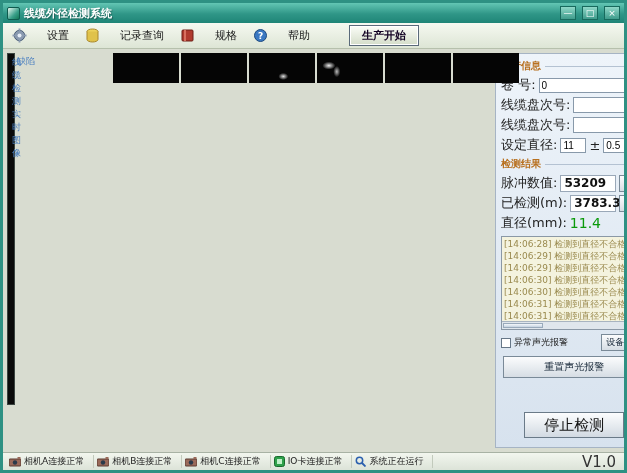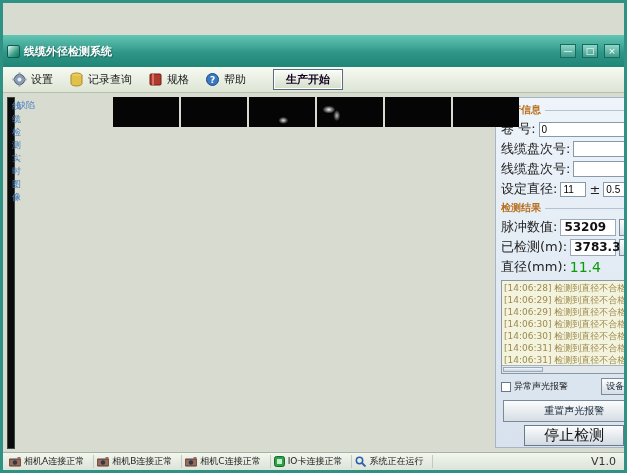--- a/index.html
+++ b/index.html
@@ -1,33 +1,33 @@
 <!DOCTYPE html>
 <html><head>
 <meta charset="utf-8">
 <style>
   * { box-sizing: border-box; margin: 0; padding: 0; }
   body { margin:0; font-family:"DejaVu Sans","Liberation Sans",sans-serif; background:#9aa; }
   .window { width:627px; height:473px; border:3px solid #2e9183; background:#d8dcd0;
             display:flex; flex-direction:column; position:relative; overflow:hidden; }
 
   
-  .titlebar { height:32px; background:linear-gradient(180deg,#63c6b4 0%,#2f9687 55%,#1f8577 100%);
-              display:flex; align-items:center; padding:0 4px; gap:4px; flex:0 0 auto;margin-top:32px; }
+  .titlebar { height:20px; background:linear-gradient(180deg,#63c6b4 0%,#2f9687 55%,#1f8577 100%);
+              display:flex; align-items:center; padding:0 4px; gap:4px; flex:0 0 auto; }
   .title-icon { width:13px; height:13px; background:linear-gradient(135deg,#e8f8f0,#3aa08a 60%,#175);
                 border:1px solid #0e5a4e; border-radius:2px; }
   .title-text { color:#fff; font-size:11px; font-weight:bold; flex:1; text-shadow:1px 1px 1px rgba(0,0,0,.35); }
   .win-btn { width:16px; height:14px; margin-left:2px; background:linear-gradient(#8fd8c8,#3f9c8c);
              border:1px solid #176a5d; color:#fff; font-size:9px; line-height:12px; text-align:center; cursor:default; }
 
   
   .toolbar { height:26px; background:linear-gradient(#f6f9f1,#dde5d5); border-bottom:1px solid #b6c0ac;
              display:flex; align-items:center; padding:0 6px; gap:10px; flex:0 0 auto; }
-  .tb-btn { display:flex; align-items:center; gap:4px; font-size:11px; color:#1a1a1a; padding:2px 3px; cursor:default; }
-  .start-btn { margin-left:14px; border:1px solid #5a6a7a; background:linear-gradient(#fbfdf8,#d4ddc9);
+  .tb-btn { display:flex; align-items:center; gap:20px; font-size:11px; color:#1a1a1a; padding:2px 3px; cursor:default; }
+  .start-btn { margin-left:26px; border:1px solid #5a6a7a; background:linear-gradient(#fbfdf8,#d4ddc9);
                box-shadow:inset 0 0 0 1px #fff; padding:2px 12px; font-size:11px; font-weight:bold; color:#102; cursor:default; }
 
   
   .content { flex:1; display:flex; padding:4px; gap:4px; min-height:0; }
   .left { width:484px; display:flex; flex-direction:row; flex:0 0 auto; }
 
   .live { background:#0a0a0a; border:1px solid #3a4440; height:352px; position:relative;
           display:flex; gap:3px; flex:0 0 auto; }
   .live-label { position:absolute; top:2px; left:4px; color:#4a7fc0; font-size:9px; z-index:3; }
   .strip { flex:1; height:100%; position:relative; overflow:hidden; }
@@ -83,21 +83,21 @@
   .spacer { flex:1; }
   .stop-btn { width:100px; height:26px; align-self:center; margin-bottom:6px;
               border:1px solid #6a7a88; background:linear-gradient(#fcfdfe,#d2dae2);
               font-size:15px; color:#111; cursor:default; }
 
   
   .statusbar { height:18px; border-top:1px solid #a8b2a4; background:linear-gradient(#f2f6ee,#dce3d8);
                display:flex; align-items:center; padding:0 6px; font-size:9px; color:#222; flex:0 0 auto; }
   .sb-item { display:flex; align-items:center; gap:3px; padding:0 9px 0 3px; border-right:1px solid #c2cabc; }
   .sb-item:first-child { padding-left:0;justify-content:flex-end; }
-  .version { margin-left:auto; font-size:11px; color:#333; padding-right:2px; }
+  .version { margin-left:auto; font-size:15px; color:#333; padding-right:2px; }
   .icon { display:inline-flex; align-items:center; }
 </style>
 </head>
 <body>
 
 <div class="window">
 
   <div class="titlebar">
     <div class="title-icon"></div>
     <div class="title-text">线缆外径检测系统</div>

